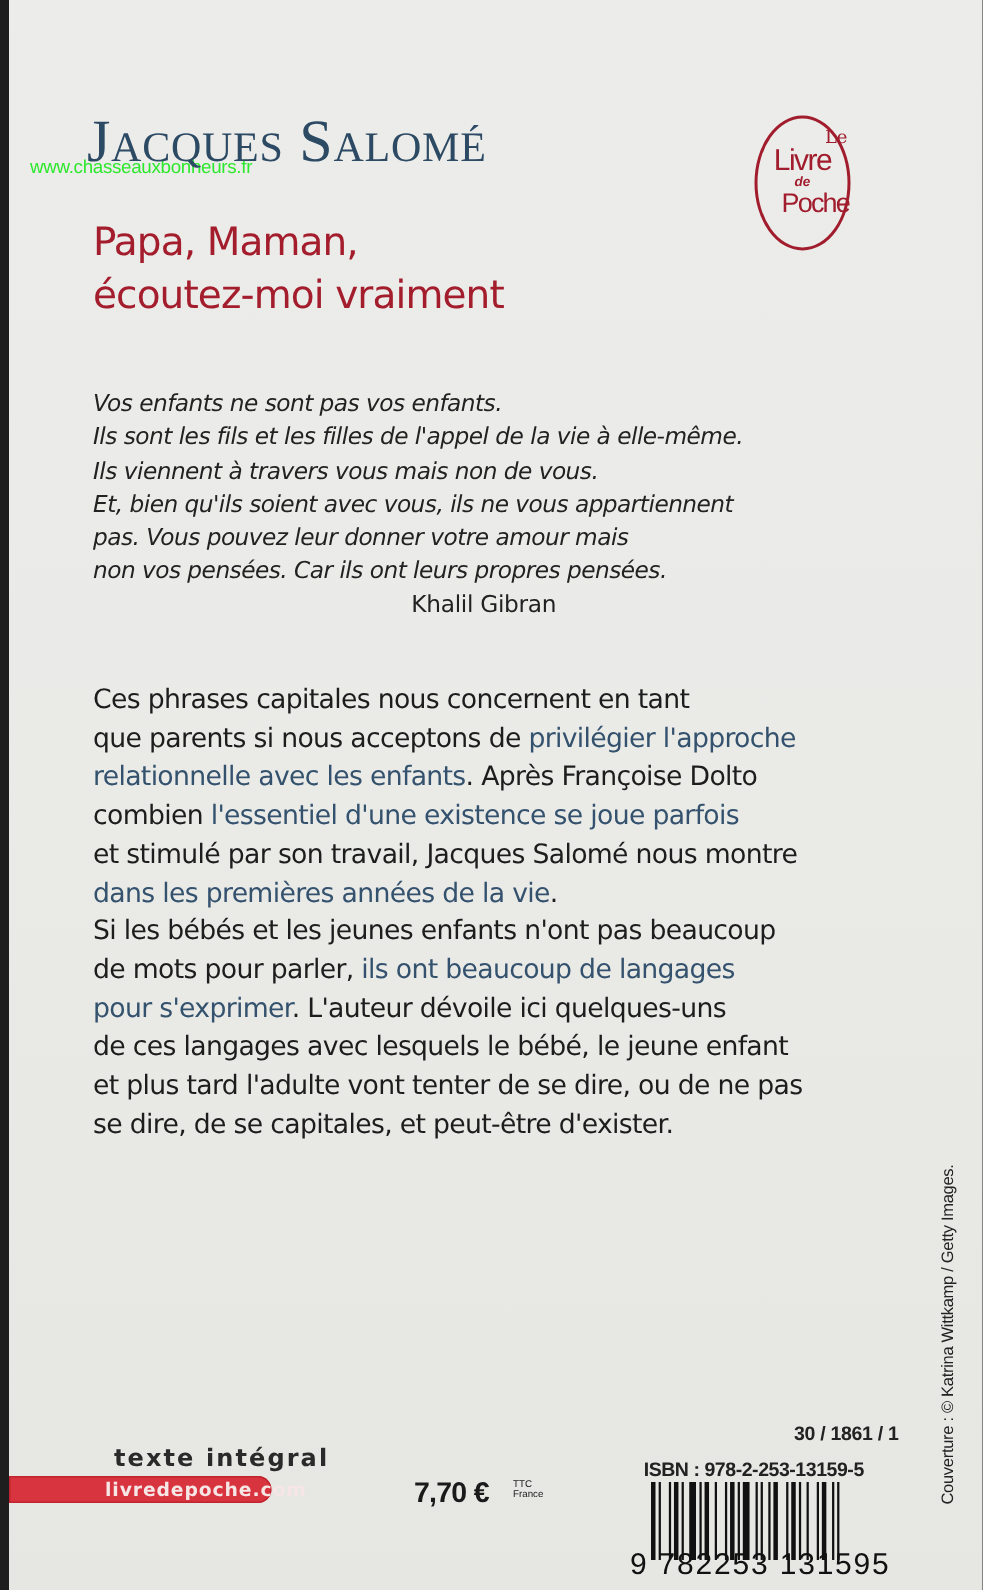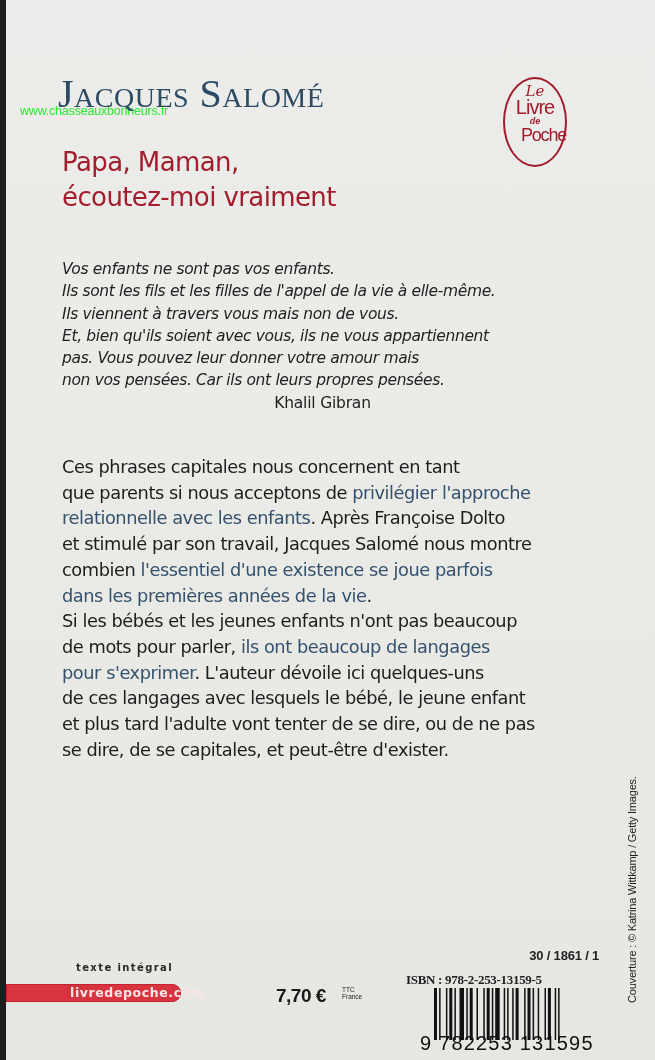--- a/index.html
+++ b/index.html
@@ -26,21 +26,21 @@
       font-variant: small-caps; letter-spacing: 0.5px;
       line-height: 1;
       text-align: right;
     }
     .logo {
       position: absolute; left: 497px; top: 77px; width: 60px; height: 86px;
       border: 2px solid #a11c2c; border-radius: 50%;
       color: #a11c2c; text-align: center;
       font-family: "Liberation Sans Narrow", "Liberation Sans", sans-serif;
     }
-    .logo .le { font-family: "DejaVu Serif", serif; font-style: italic; font-size: 15px; margin-top: 6px; line-height: 12px; }
+    .logo .le { font-family: "DejaVu Serif", serif; font-size: 12px; margin-top: 6px; line-height: 12px; text-align: right; }
     .logo .livre { font-size: 20px; line-height: 20px; letter-spacing: -1px; }
     .logo .de { font-style: italic; font-size: 9px; line-height: 9px; font-weight: bold; }
     .logo .poche { font-size: 18px; line-height: 18px; letter-spacing: -1.2px; padding-left: 16px; }
     .title {
       position: absolute; left: 56px; top: 145px;
       font-size: 26px; line-height: 35px; color: #a31d2d;
       font-family: "DejaVu Sans", sans-serif; letter-spacing: -0.6px;
     }
     .quote {
       position: absolute; left: 56px; top: 258px; width: 540px;
@@ -60,21 +60,21 @@
     .blurb .line { display: block; white-space: nowrap; }
     .blurb .hl { color: #34526e; }
     .credit {
       position: absolute; left: 620px; top: 1003px;
       transform: rotate(-90deg); transform-origin: 0 0;
       font-family: "Liberation Sans", sans-serif;
       font-size: 11px; white-space: nowrap; color: #222; letter-spacing: -0.2px;
     }
     .integral {
       position: absolute; left: 70px; top: 962px;
-      font-size: 10px; font-weight: bold; letter-spacing: 1.4px; color: #2a2a2a;
+      font-size: 16px; font-weight: bold; letter-spacing: 1.4px; color: #2a2a2a;
     }
     .site-band {
       position: absolute; left: 0; top: 984px; width: 175px; height: 18px;
       background: #d8343f; border-radius: 0 10px 10px 0;
       box-shadow: inset 0 0 0 1px #c1242f;
     }
     .site-band span {
       position: absolute; left: 64px; top: 1px;
       font-size: 12.5px; font-weight: bold; color: #f6e6e6; letter-spacing: 0.6px;
     }
@@ -86,22 +86,22 @@
     .price .ttc {
       position: absolute; left: 66px; top: 1px; font-size: 6.5px; line-height: 7px;
       font-weight: normal; letter-spacing: 0;
     }
     .code {
       position: absolute; left: 400px; top: 948px; width: 193px; text-align: right;
       font-family: "Liberation Sans", sans-serif; font-size: 13px; font-weight: bold;
       color: #222; letter-spacing: -0.2px;
     }
     .isbn {
-      position: absolute; left: 400px; top: 972px; width: 193px; text-align: left;
-      font-family: Liberation Serif, serif; font-size: 13px; font-weight: bold;
+      position: absolute; left: 400px; top: 972px; width: 193px; text-align: center;
+      font-family: Liberation Sans, sans-serif; font-size: 13px; font-weight: bold;
       color: #222; letter-spacing: -0.3px;
     }
     .barcode {
       position: absolute; left: 428px; top: 988px; width: 166px; height: 62px;
     }
     .barcode .digits {
       position: absolute; left: -14px; top: 44px; width: 200px;
       font-family: "Liberation Sans", sans-serif; font-size: 20px; color: #111;
       background: transparent; letter-spacing: 1.2px; white-space: nowrap;
     }
@@ -134,22 +134,22 @@
     <span class="line">Et, bien qu'ils soient avec vous, ils ne vous appartiennent</span>
     <span class="line">pas. Vous pouvez leur donner votre amour mais</span>
     <span class="line">non vos pensées. Car ils ont leurs propres pensées.</span>
     <span class="attrib">Khalil Gibran</span>
   </div>
 
   <div class="blurb" id="blurb">
       <span class="line"><span>Ces phrases capitales nous concernent en tant</span></span>
       <span class="line"><span>que parents si nous acceptons de </span><span class="hl">privilégier l'approche</span></span>
       <span class="line"><span class="hl">relationnelle avec les enfants</span><span>. Après Françoise Dolto</span></span>
+      <span class="line"><span>combien </span><span class="hl">l'essentiel d'une existence se joue parfois</span></span>
       <span class="line"><span>et stimulé par son travail, Jacques Salomé nous montre</span></span>
-      <span class="line"><span>combien </span><span class="hl">l'essentiel d'une existence se joue parfois</span></span>
       <span class="line"><span class="hl">dans les premières années de la vie</span><span>.</span></span>
       <span class="line"><span>Si les bébés et les jeunes enfants n'ont pas beaucoup</span></span>
       <span class="line"><span>de mots pour parler, </span><span class="hl">ils ont beaucoup de langages</span></span>
       <span class="line"><span class="hl">pour s'exprimer</span><span>. L'auteur dévoile ici quelques-uns</span></span>
       <span class="line"><span>de ces langages avec lesquels le bébé, le jeune enfant</span></span>
       <span class="line"><span>et plus tard l'adulte vont tenter de se dire, ou de ne pas</span></span>
       <span class="line"><span>se dire, de se capitales, et peut-être d'exister.</span></span>
     </div>
 
   <div class="credit">Couverture : © Katrina Wittkamp / Getty Images.</div>

